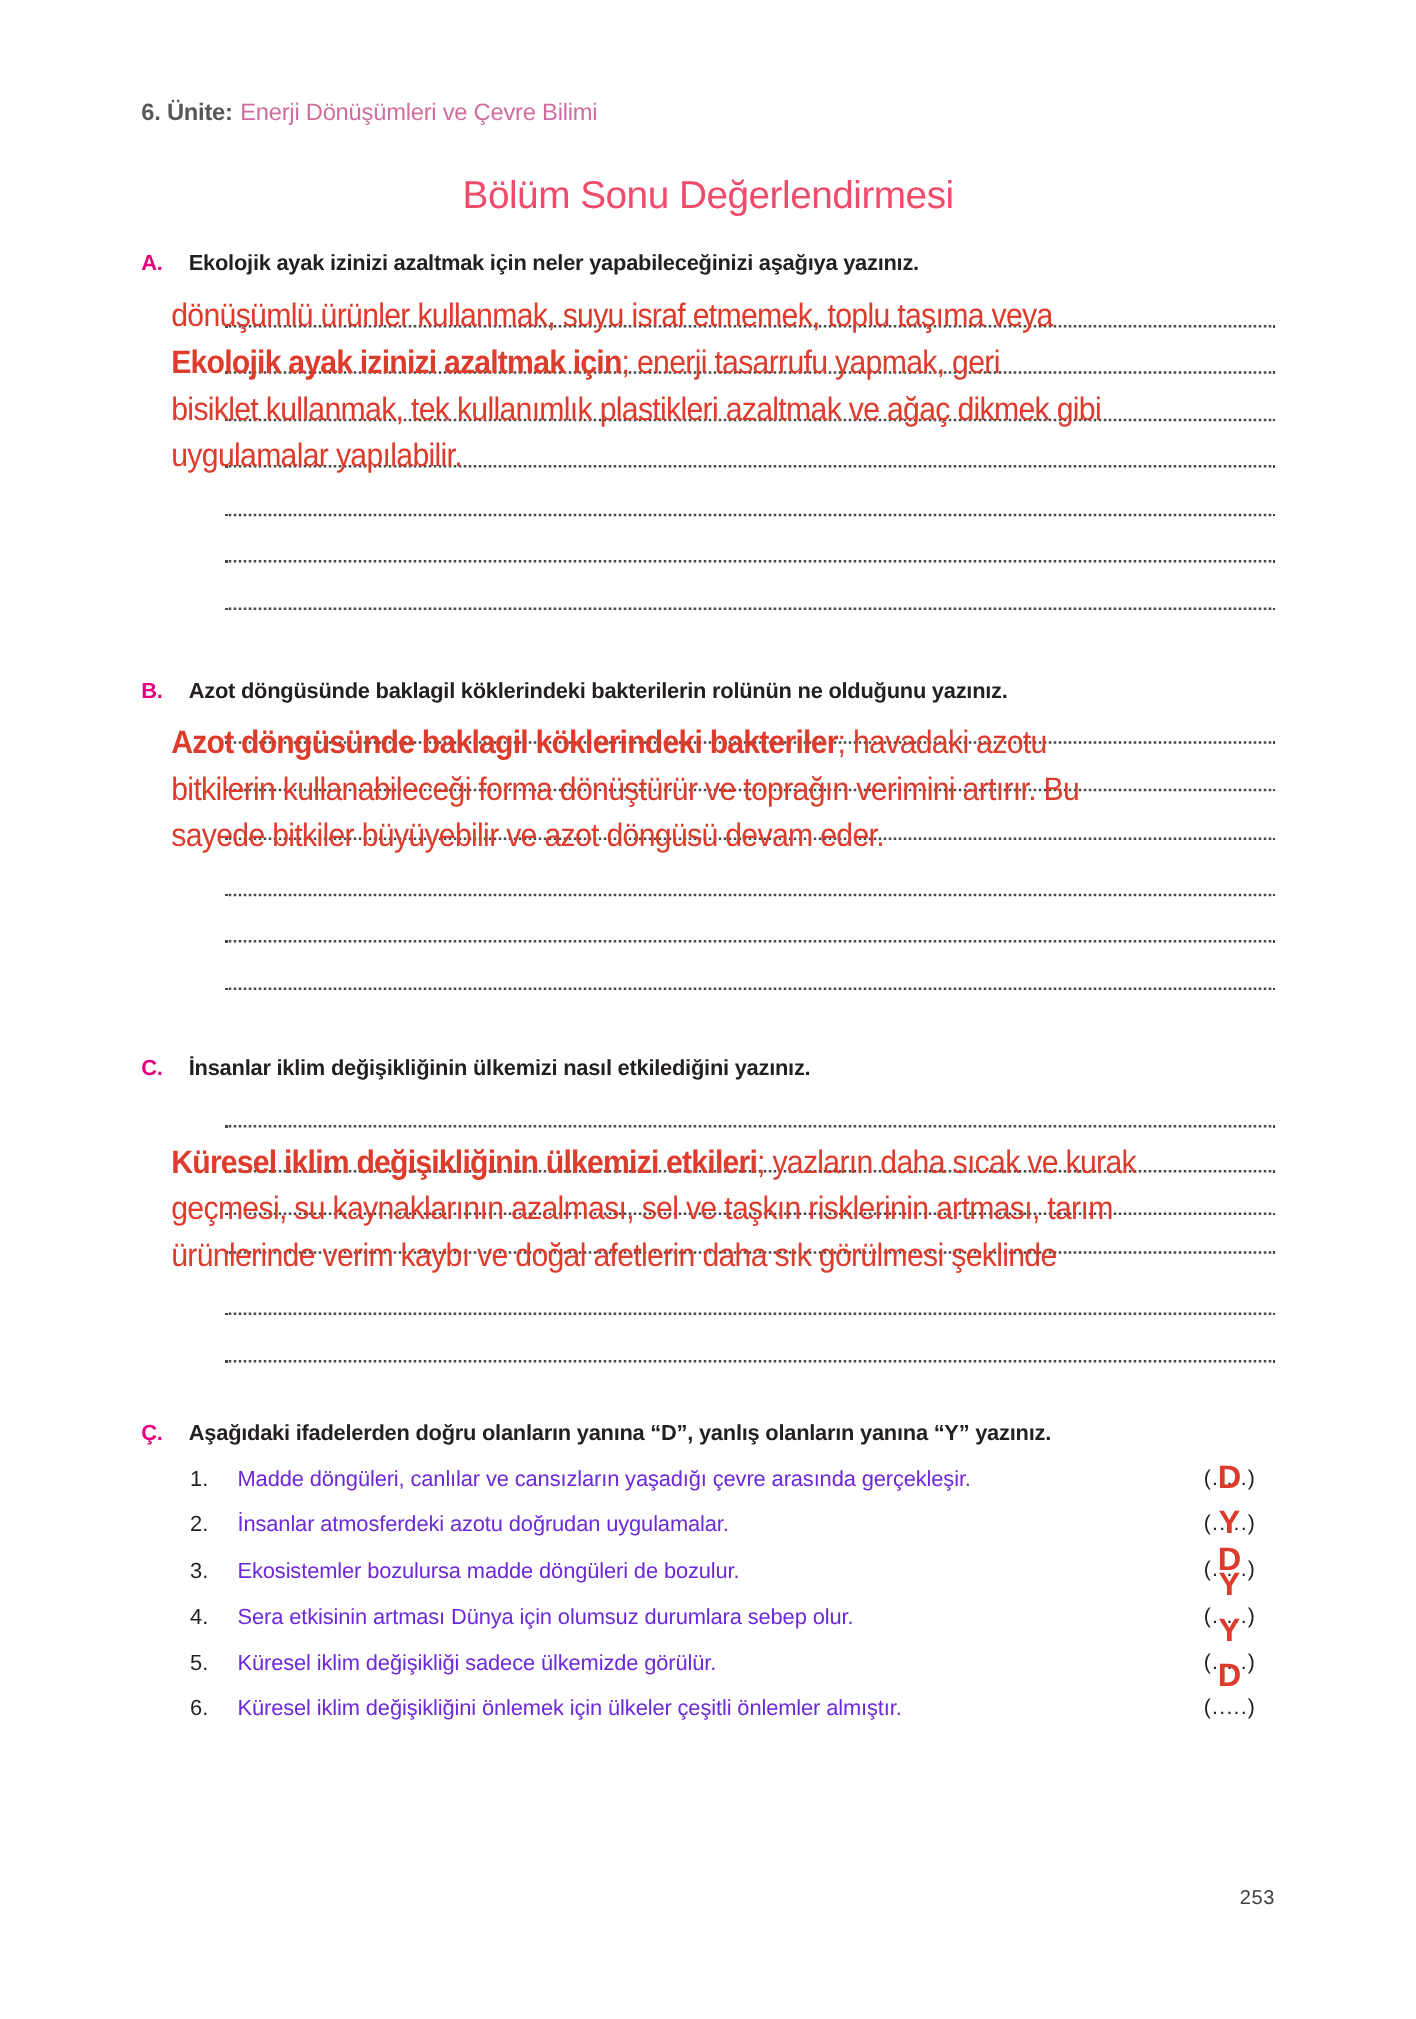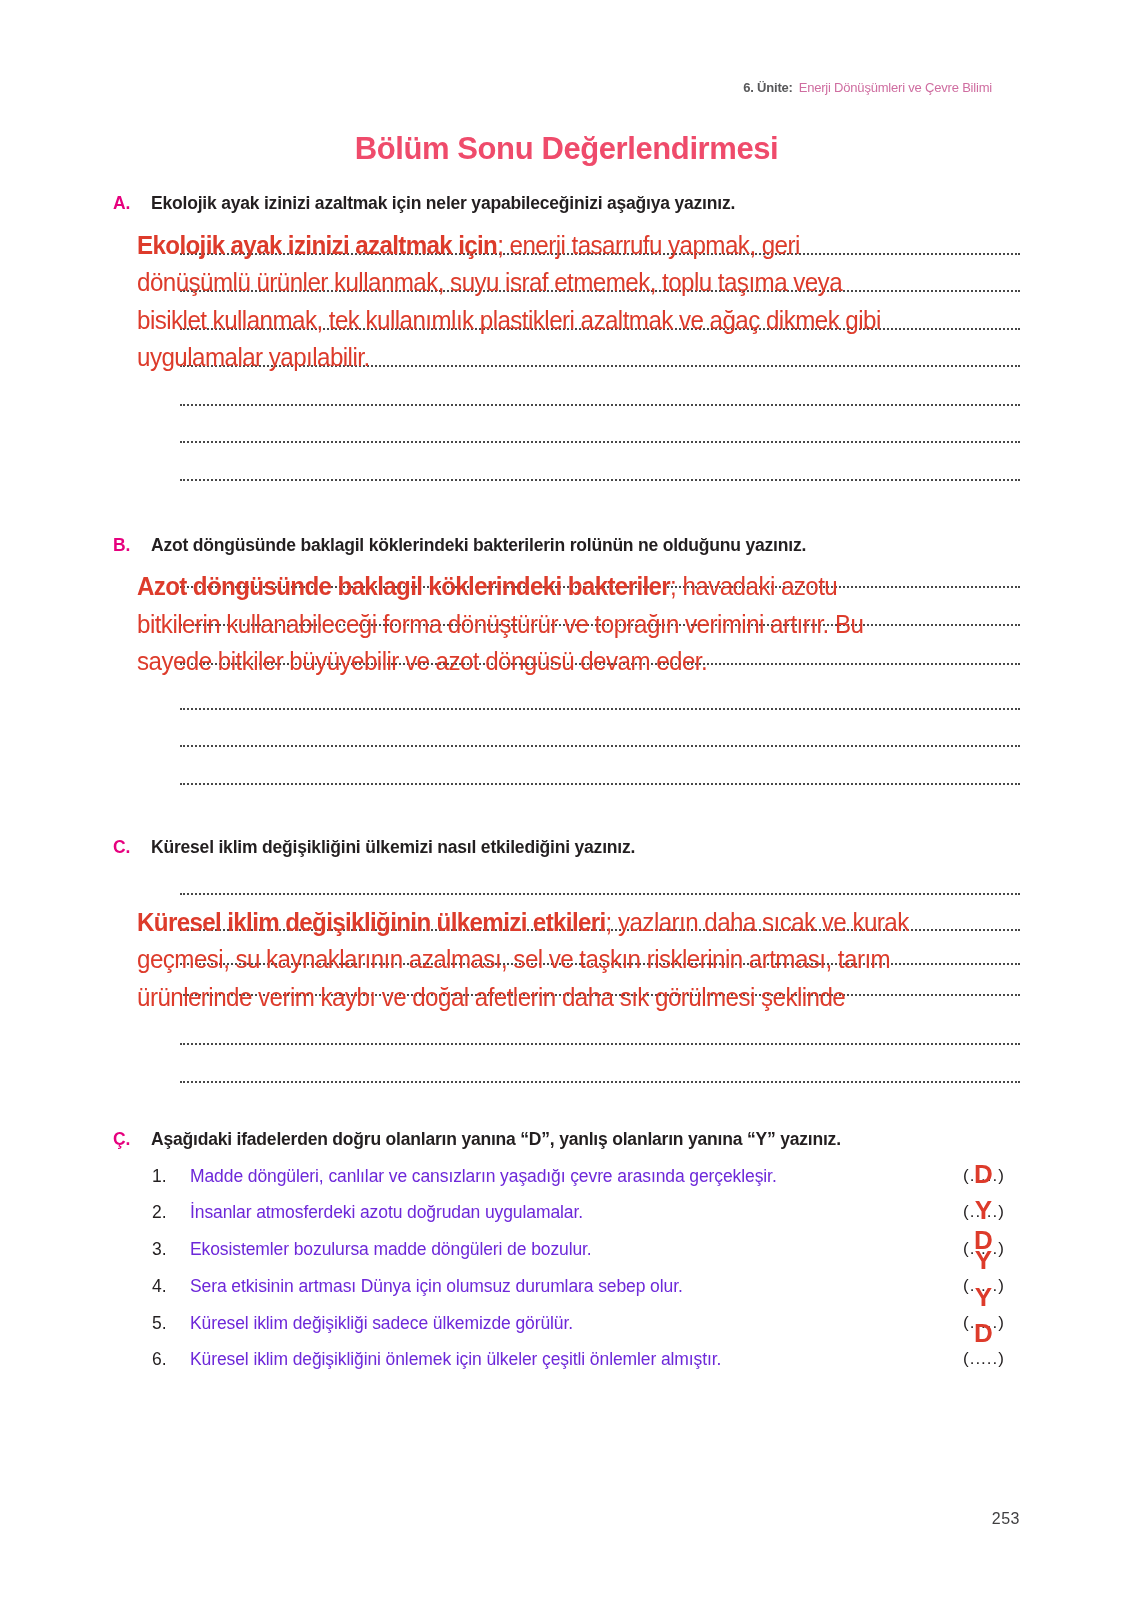--- a/index.html
+++ b/index.html
@@ -8,33 +8,33 @@
     width:1133px;height:1615px;
     box-sizing:border-box;
     padding:80px 113px 0 113px;
     background:#ffffff;
     font-family:"Liberation Sans", sans-serif;
     color:#231f20;
     overflow:hidden;
   }
   
   .unit-header{
-    text-align:right;
+    text-align:left;
     padding-right:28px;
-    font-size:13px;
+    font-size:19px;
     letter-spacing:-0.2px;
   }
   .unit-label{font-weight:bold;color:#58585a;margin-right:6px;}
   .unit-title{color:#cf6da0;}
   
   .page-title{
     margin:36px 0 0 0;
     text-align:center;
     font-size:31px;
-    font-weight:bold;
+    font-weight:normal;
     color:#ef4b6b;
     letter-spacing:-0.4px;
   }
   
   .section{margin-top:26px;}
   .q-row{display:flex;align-items:flex-start;font-size:17.5px;font-weight:bold;letter-spacing:-0.2px;}
   .q-label{width:38px;flex:0 0 38px;color:#e6007e;}
   .q-text{color:#231f20;}
   
   .answer-block{margin-top:10px;padding-left:24px;position:relative;}
@@ -86,25 +86,25 @@
   <h1 class="page-title">Bölüm Sonu Değerlendirmesi</h1>
 
   <div class="section">
     <div class="q-row">
       <span class="q-label">A.</span>
       <span class="q-text">Ekolojik ayak izinizi azaltmak için neler yapabileceğinizi aşağıya yazınız.</span>
     </div>
     <div class="answer-block">
       <div class="rule-line">
         <span class="dots" style="--off:7px"></span>
+        <span class="hand">dönüşümlü ürünler kullanmak, suyu israf etmemek, toplu taşıma veya</span>
+      </div>
+      <div class="rule-line">
+        <span class="dots" style="--off:7px"></span>
         <span class="hand"><span class="hand-b">Ekolojik ayak izinizi azaltmak için</span><span>; enerji tasarrufu yapmak, geri</span></span>
-      </div>
-      <div class="rule-line">
-        <span class="dots" style="--off:7px"></span>
-        <span class="hand">dönüşümlü ürünler kullanmak, suyu israf etmemek, toplu taşıma veya</span>
       </div>
       <div class="rule-line">
         <span class="dots" style="--off:7px"></span>
         <span class="hand">bisiklet kullanmak, tek kullanımlık plastikleri azaltmak ve ağaç dikmek gibi</span>
       </div>
       <div class="rule-line">
         <span class="dots" style="--off:7px"></span>
         <span class="hand">uygulamalar yapılabilir.</span>
       </div>
       <div class="rule-line">
@@ -145,21 +145,21 @@
         </div>
       <div class="rule-line">
           <span class="dots"></span>
         </div>
     </div>
   </div>
 
   <div class="section" style="margin-top:46px;">
     <div class="q-row">
       <span class="q-label">C.</span>
-      <span class="q-text">Küresel iklim değişikliğini ülkemizi nasıl etkilediğini yazınız.</span>
+      <span class="q-text">İnsanlar iklim değişikliğinin ülkemizi nasıl etkilediğini yazınız.</span>
     </div>
     <div class="answer-block" style="margin-top:6px;text-align:right;">
       <div class="rule-line">
           <span class="dots"></span>
         </div>
       <div class="rule-line">
         <span class="dots" style="--off:8px"></span>
         <span class="hand"><span class="hand-b">Küresel iklim değişikliğinin ülkemizi etkileri</span><span>; yazların daha sıcak ve kurak</span></span>
       </div>
       <div class="rule-line">

